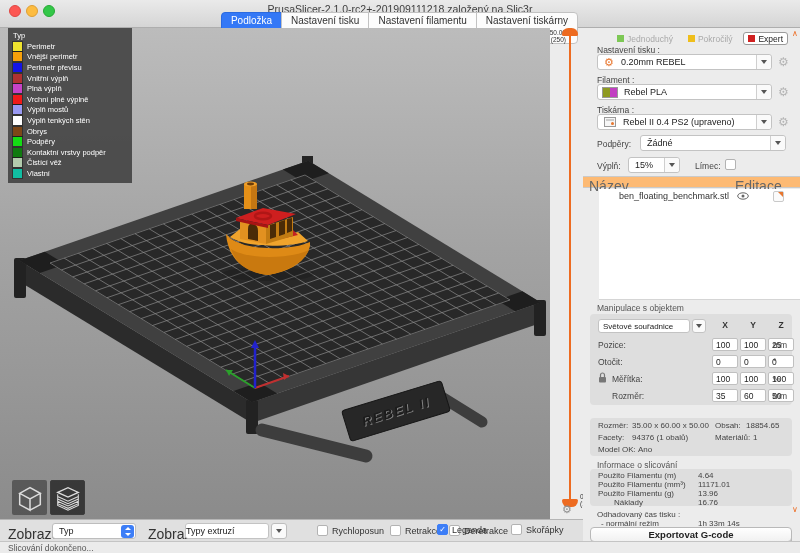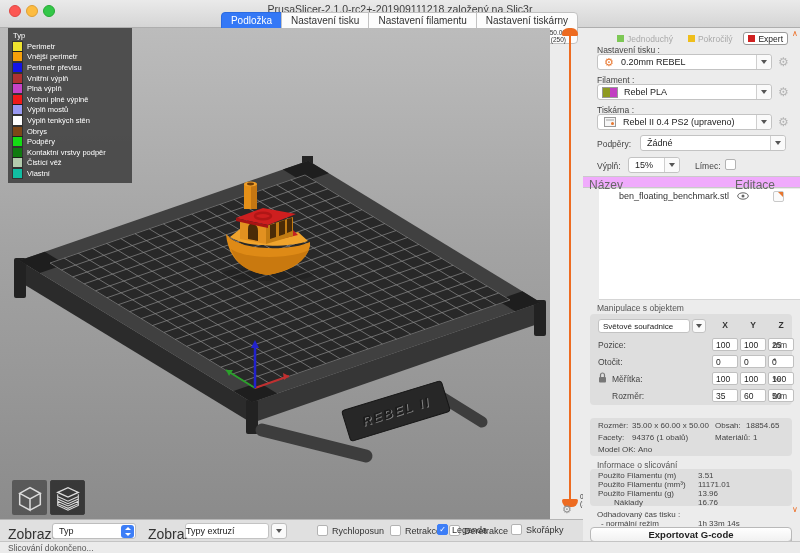--- a/index.html
+++ b/index.html
@@ -61,21 +61,21 @@
   .gear.orange{color:#E8762E;font-size:11px;}
   .fswatch{width:14px;height:9px;margin:0 7px 0 5px;display:flex;flex:none;outline:1px solid #999;}
   .fswatch i{flex:1;}
   .prn-ico{width:12px;height:10px;border:1px solid #999;background:#f6f6f6;margin:0 7px 0 6px;position:relative;flex:none;}
   .prn-ico::before{content:"";position:absolute;left:1px;top:1px;right:1px;height:2px;background:#ccc;}
   .prn-ico::after{content:"";position:absolute;right:1px;bottom:1px;width:3px;height:3px;background:#E8762E;border-radius:50%;}
   .cb{width:11px;height:11px;background:#fff;border:1px solid #b3b3b3;border-radius:2px;flex:none;}
   .cb.on{background:#3D7EF7;border-color:#3D7EF7;}
   .cb.on::after{content:"✓";display:block;color:#fff;font-size:8px;line-height:10px;text-align:center;}
 
-  .olist-head{left:0;top:148px;width:217px;height:12px;background:#f0abfc;border-top:1px solid #cacaca;border-bottom:1px solid #cacaca;font-size:12px;color:#666;}
+  .olist-head{left:0;top:148px;width:217px;height:12px;background:#fdba74;border-top:1px solid #cacaca;border-bottom:1px solid #cacaca;font-size:14px;color:#666;}
   .olist{left:16px;top:161px;width:217px;height:111px;background:#fff;border-bottom:1px solid #d5d5d5;}
   .orow{height:14px;display:flex;align-items:center;font-size:9px;color:#333;}
   .edit-ic{width:11px;height:11px;border:1px solid #c9c9c9;background:#fbfbfb;position:relative;border-radius:2px;}
   .edit-ic::after{content:"";position:absolute;right:0;top:0;border-top:5px solid #E8762E;border-left:5px solid transparent;}
 
   .panel{background:#dedede;border-radius:4px;}
   .sec-title{font-size:8.5px;color:#555;}
   .num{height:13px;font-size:8.5px;color:#222;border:1px solid #c0c0c0;border-radius:2px;background:#fff;padding:0 3px;width:26px;font-family:"Liberation Sans",sans-serif;}
   .axh{font-size:8.5px;color:#333;width:26px;text-align:center;font-weight:bold;}
   .mrow-lbl{font-size:8.5px;color:#444;}
@@ -403,21 +403,21 @@
     <span class="abs inf" style="left:125px;top:15px;">Materiálů:</span>
     <span class="abs inf" style="left:163px;top:15px;">1</span>
     <span class="abs inf" style="left:8px;top:27px;">Model OK:</span>
     <span class="abs inf" style="left:48px;top:27px;">Ano</span>
   </div>
 
   <div class="abs sec-title" style="left:14px;top:432px;">Informace o slicování</div>
 
   <div class="abs panel" style="left:7px;top:441px;width:202px;height:37px;">
     <span class="abs inf" style="left:8px;top:2px;">Použito Filamentu (m)</span>
-    <span class="abs inf" style="left:108px;top:2px;">3.51</span>
+    <span class="abs inf" style="left:108px;top:2px;">4.64</span>
     <span class="abs inf" style="left:8px;top:11px;">Použito Filamentu (mm³)</span>
     <span class="abs inf" style="left:108px;top:11px;">11171.01</span>
     <span class="abs inf" style="left:8px;top:20px;">Použito Filamentu (g)</span>
     <span class="abs inf" style="left:108px;top:20px;">13.96</span>
     <span class="abs inf" style="left:24px;top:29px;">Náklady</span>
     <span class="abs inf" style="left:108px;top:29px;">16.76</span>
   </div>
   <span class="abs inf" style="left:14px;top:482px;">Odhadovaný čas tisku :</span>
   <span class="abs inf" style="left:18px;top:491px;">- normální režim</span>
   <span class="abs inf" style="left:115px;top:491px;">1h 33m 14s</span>

